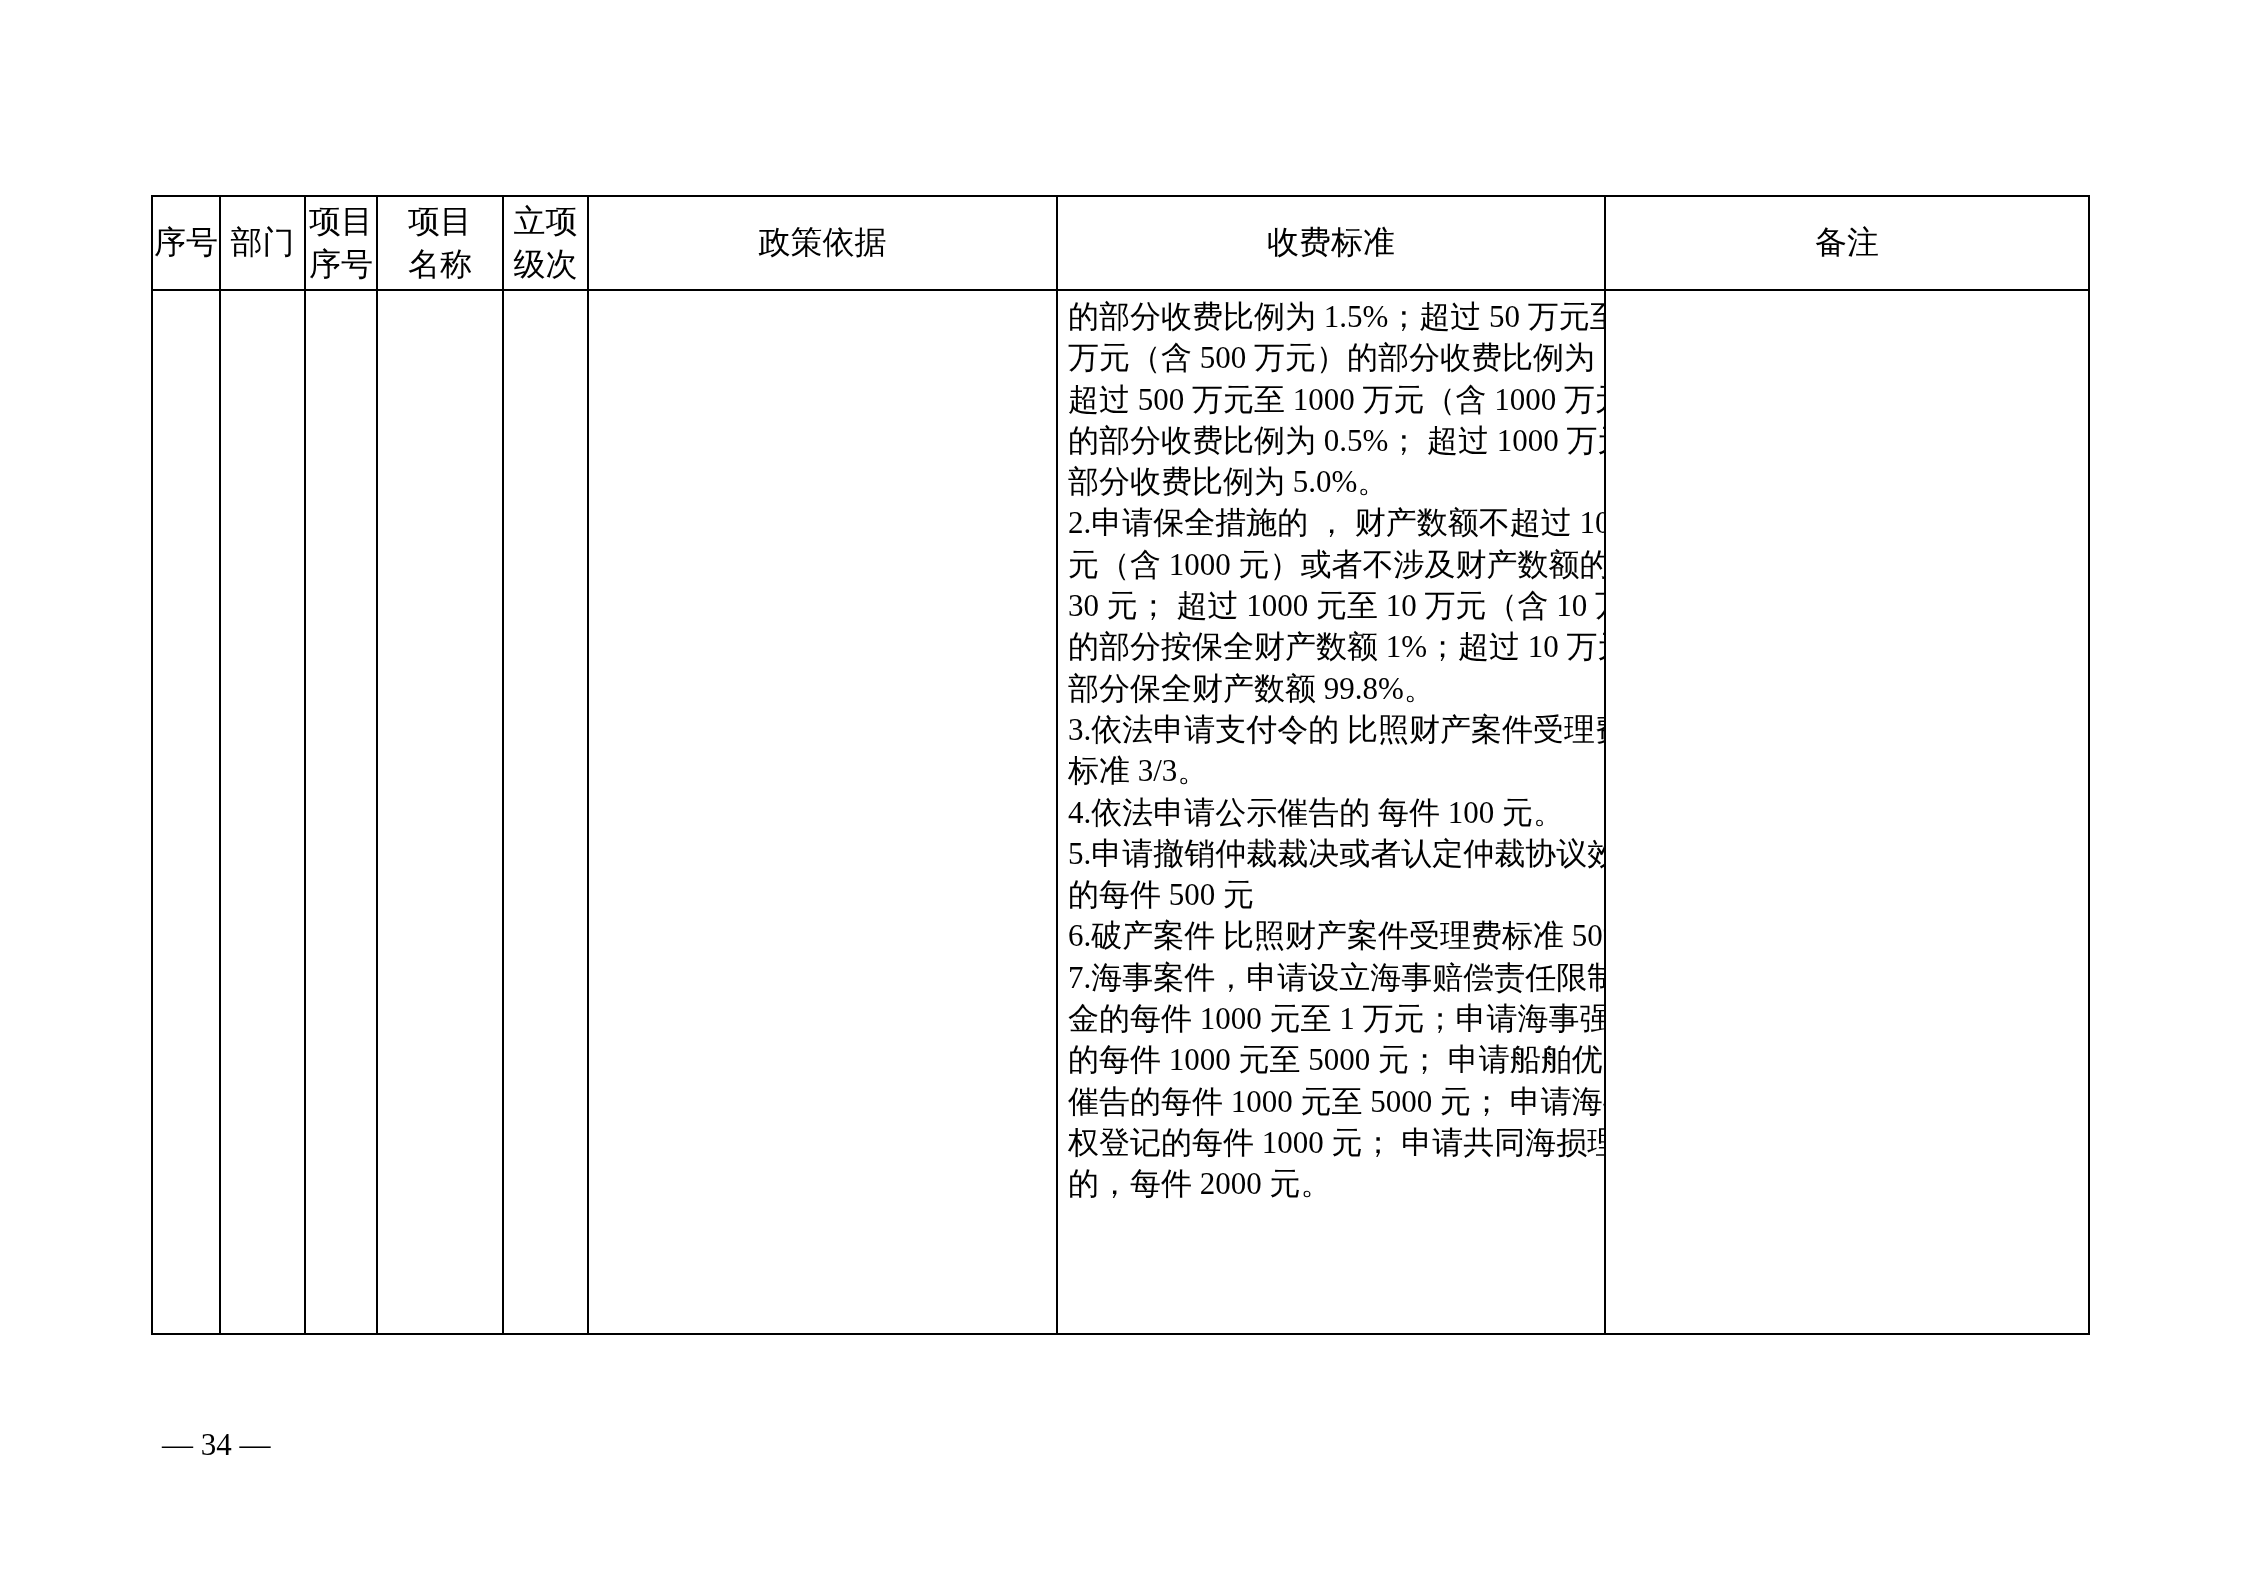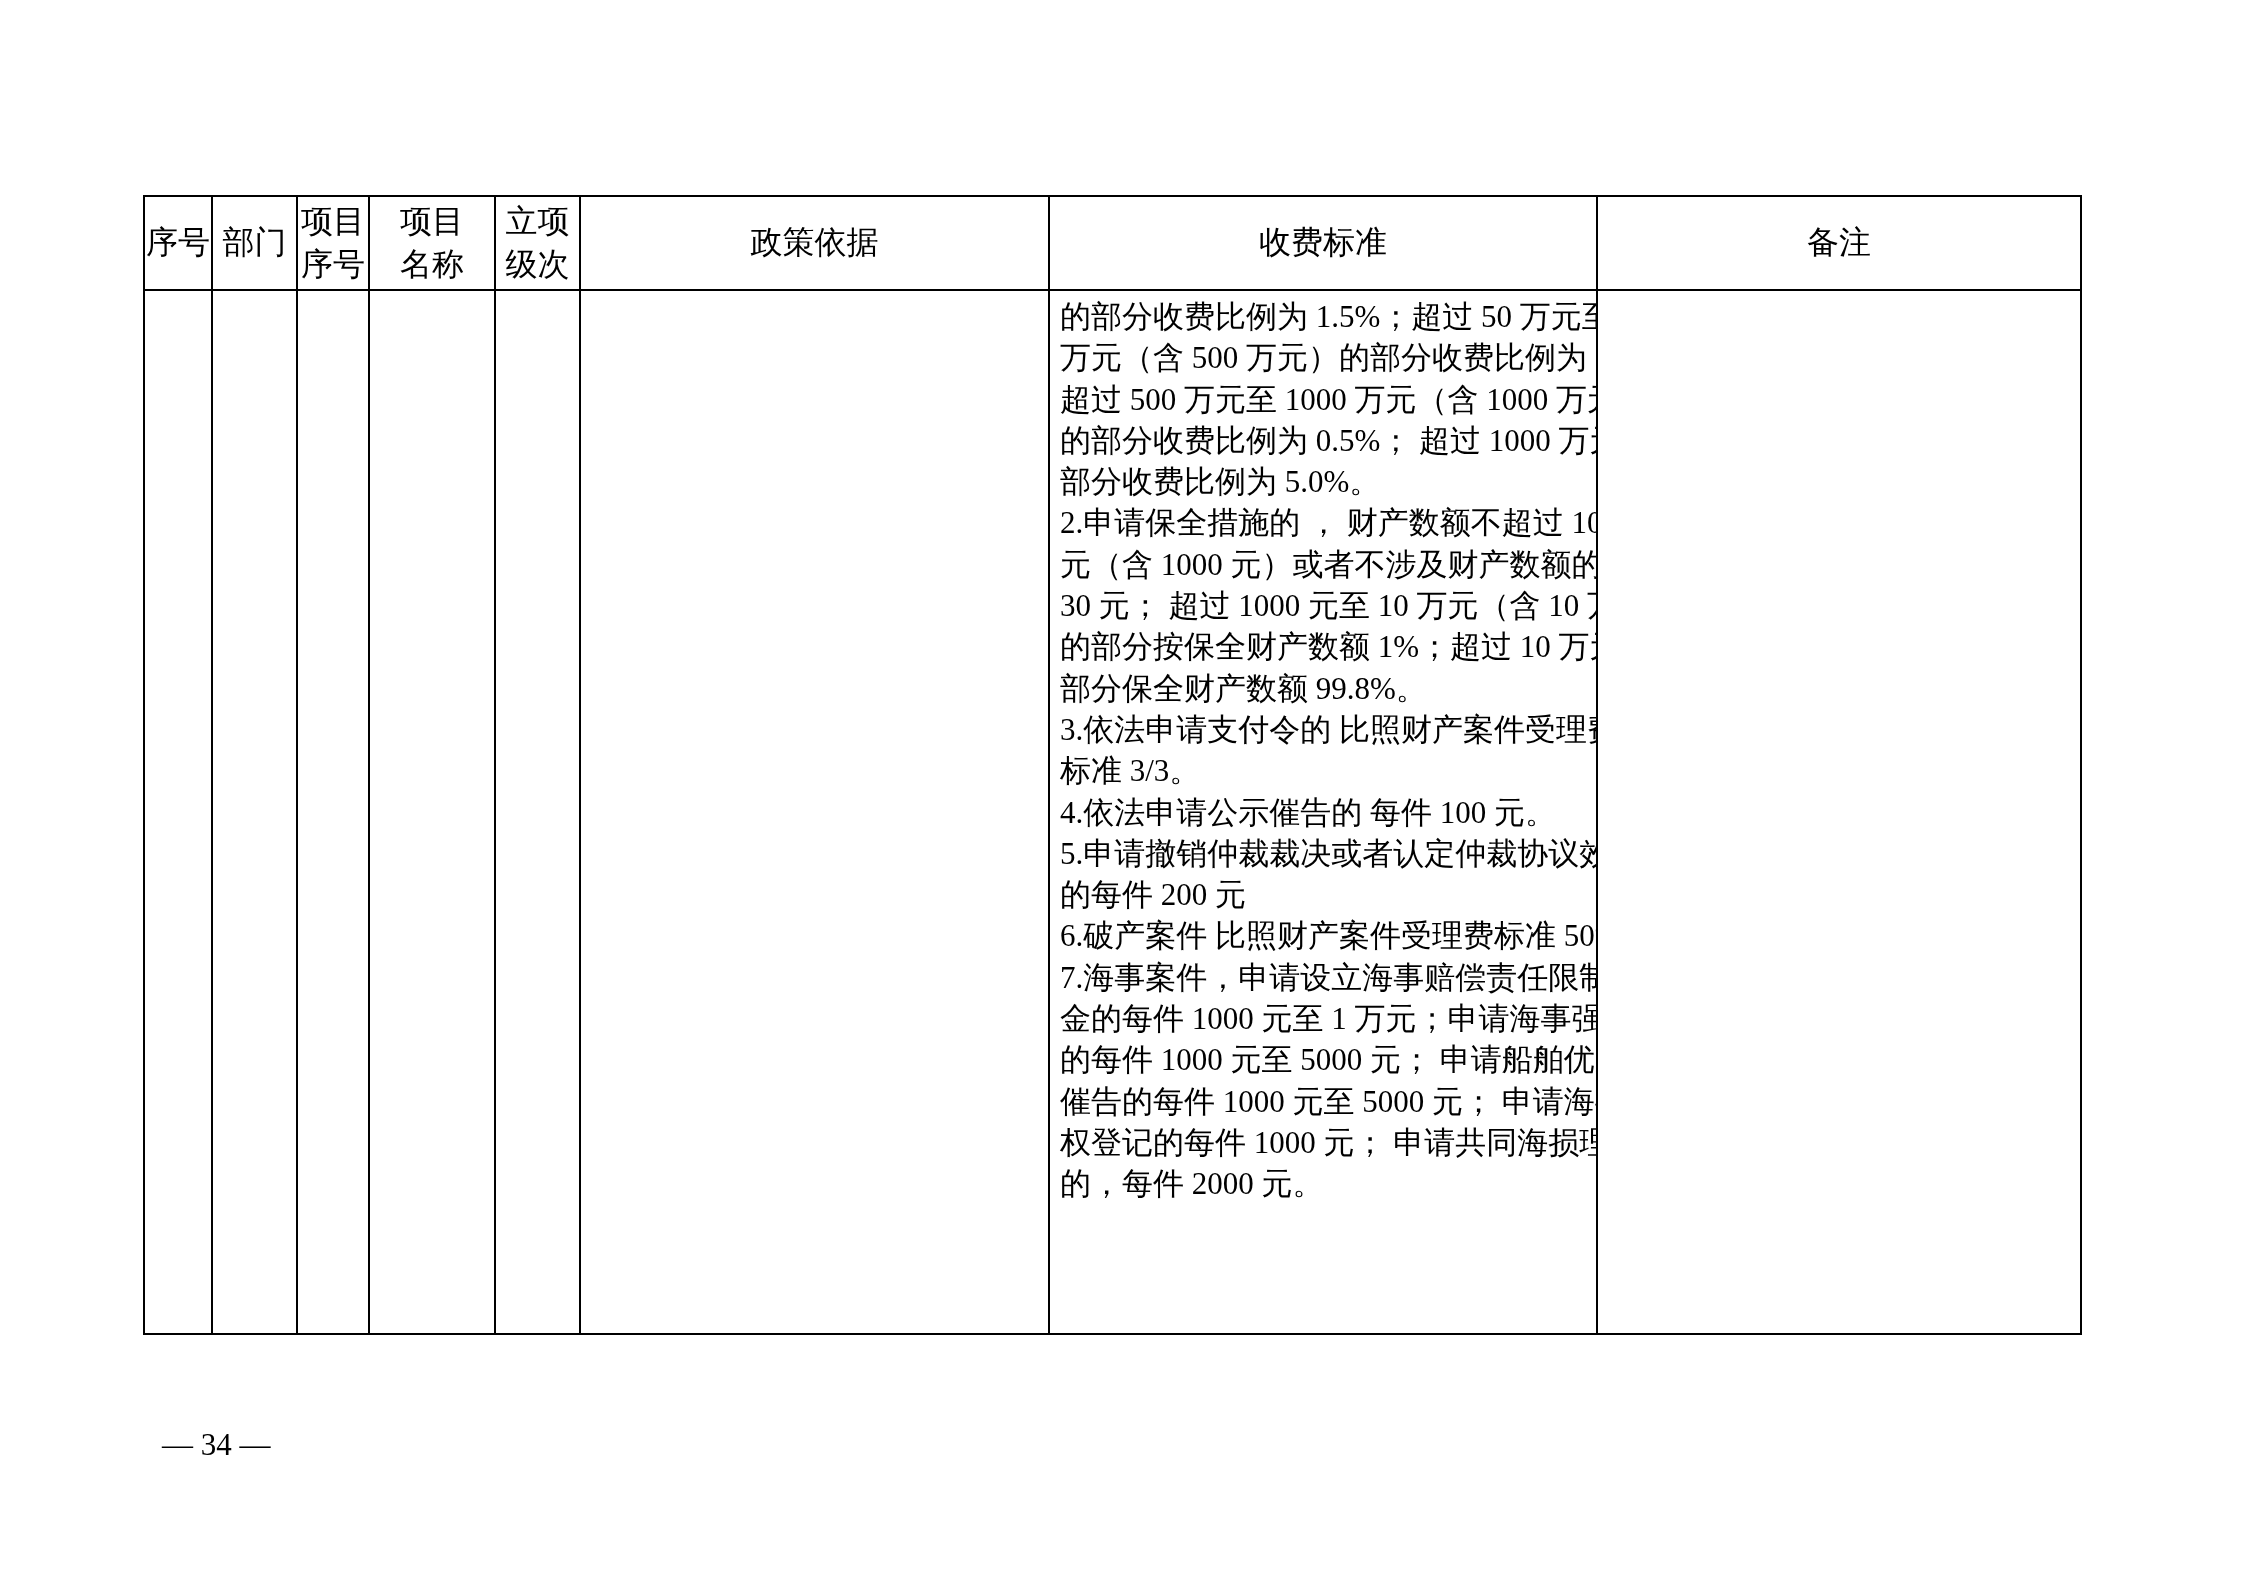--- a/index.html
+++ b/index.html
@@ -14,21 +14,21 @@
     font-family: "Liberation Serif", "DejaVu Serif", serif;
     position: relative;
     overflow: hidden;
   }
   .page {
     position: absolute;
     inset: 0;
   }
   table.fee-table {
     position: absolute;
-    left: 143px;
+    left: 151px;
     top: 195px;
     width: 1937px;
     border-collapse: collapse;
     table-layout: fixed;
   }
   table.fee-table th,
   table.fee-table td {
     border: 2px solid #000000;
     padding: 0;
     margin: 0;
@@ -118,21 +118,21 @@
               <div class="fee-line">部分收费比例为 5.0%。</div>
               <div class="fee-line">2.申请保全措施的 ， 财产数额不超过 1000</div>
               <div class="fee-line">元（含 1000 元）或者不涉及财产数额的每件</div>
               <div class="fee-line">30 元； 超过 1000 元至 10 万元（含 10 万元）</div>
               <div class="fee-line">的部分按保全财产数额 1%；超过 10 万元的</div>
               <div class="fee-line">部分保全财产数额 99.8%。</div>
               <div class="fee-line">3.依法申请支付令的 比照财产案件受理费</div>
               <div class="fee-line">标准 3/3。</div>
               <div class="fee-line">4.依法申请公示催告的 每件 100 元。</div>
               <div class="fee-line">5.申请撤销仲裁裁决或者认定仲裁协议效力</div>
-              <div class="fee-line">的每件 200 元</div>
+              <div class="fee-line">的每件 500 元</div>
               <div class="fee-line">6.破产案件 比照财产案件受理费标准 50%</div>
               <div class="fee-line">7.海事案件，申请设立海事赔偿责任限制基</div>
               <div class="fee-line">金的每件 1000 元至 1 万元；申请海事强制令</div>
               <div class="fee-line">的每件 1000 元至 5000 元； 申请船舶优先权</div>
               <div class="fee-line">催告的每件 1000 元至 5000 元； 申请海事债</div>
               <div class="fee-line">权登记的每件 1000 元； 申请共同海损理算</div>
               <div class="fee-line">的，每件 2000 元。</div>
             </div>
         </td>
         <td></td>

